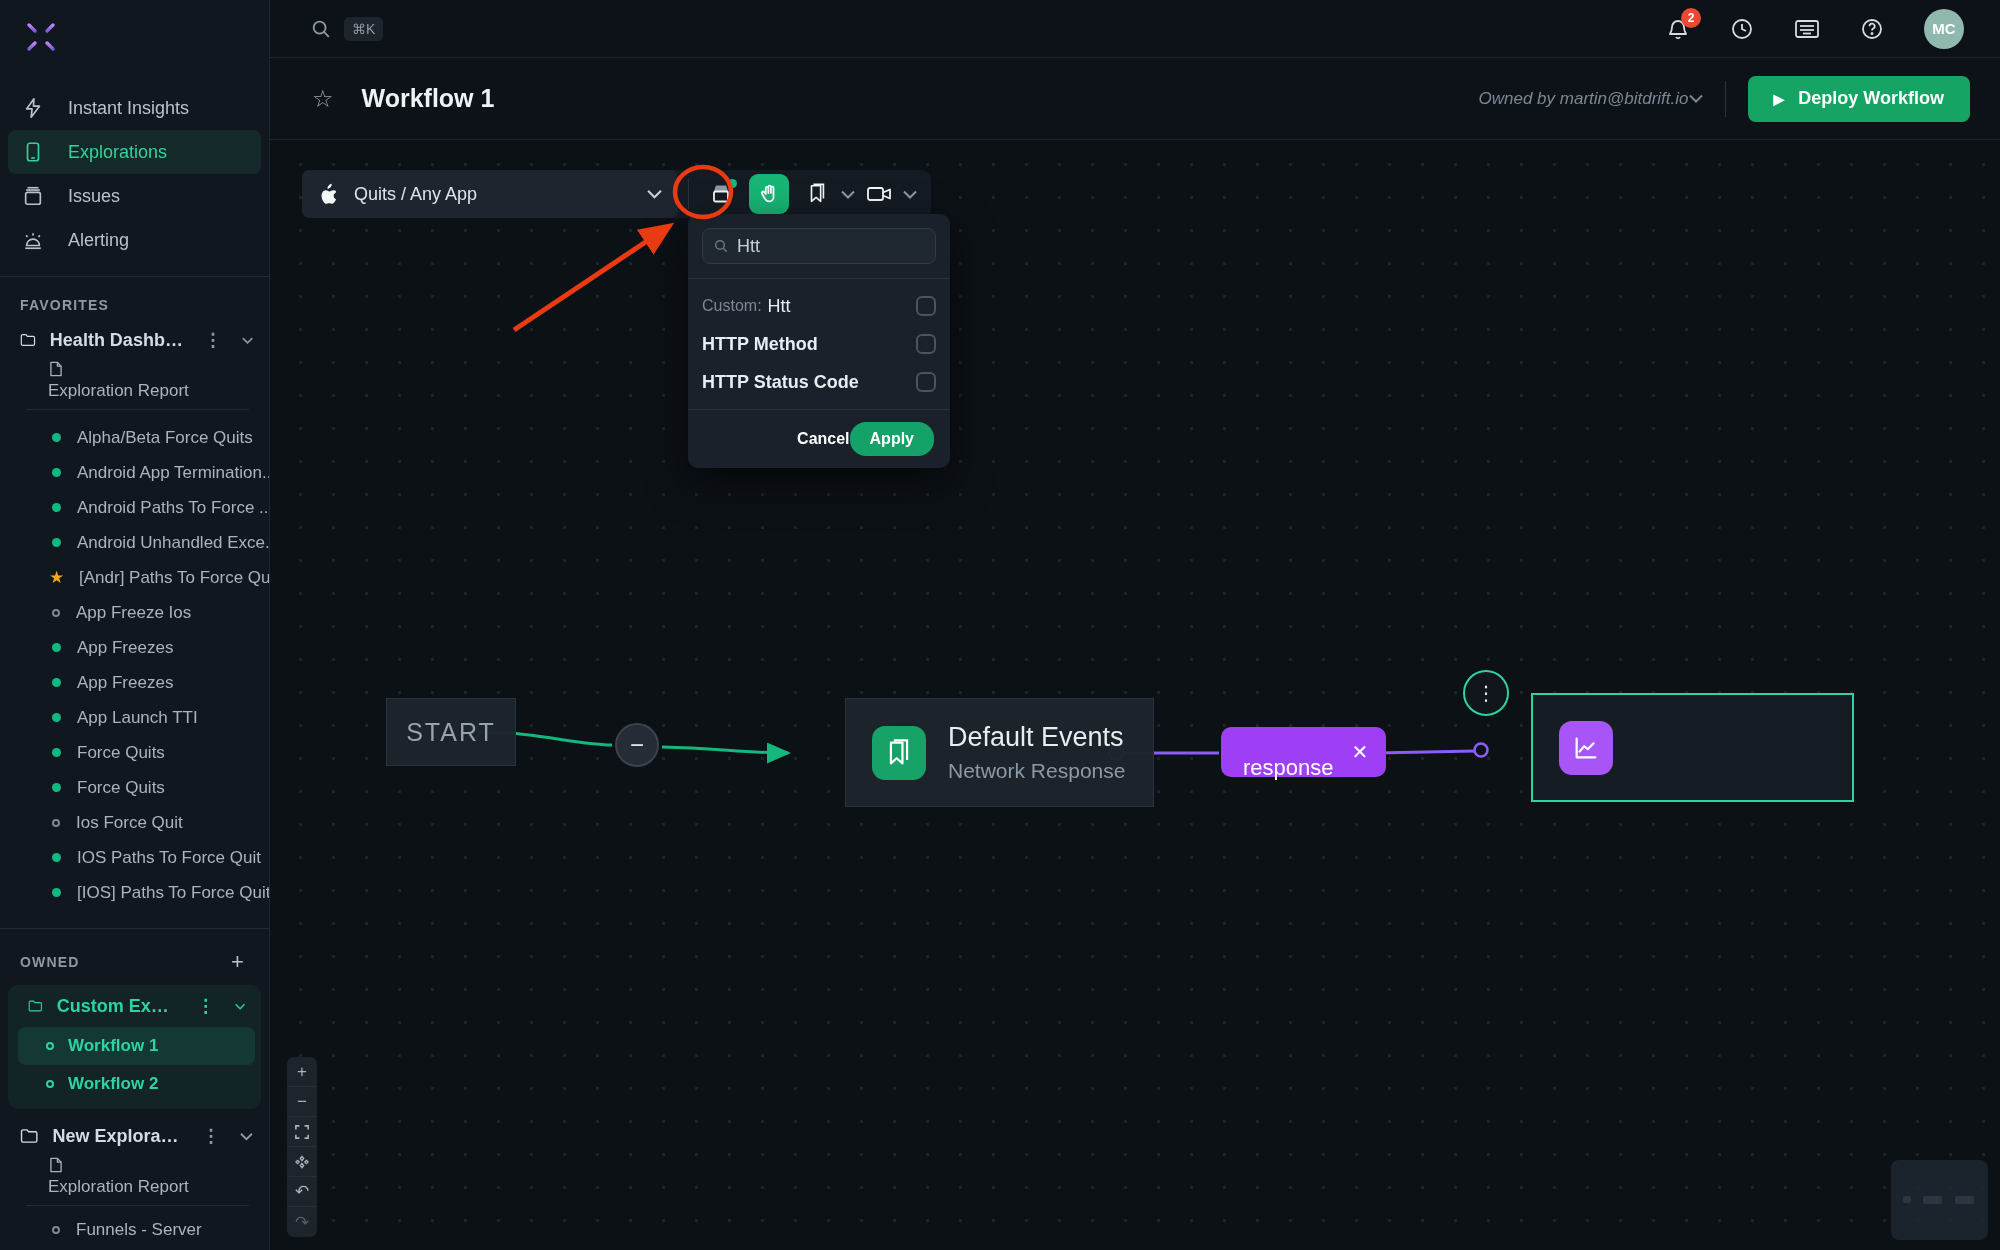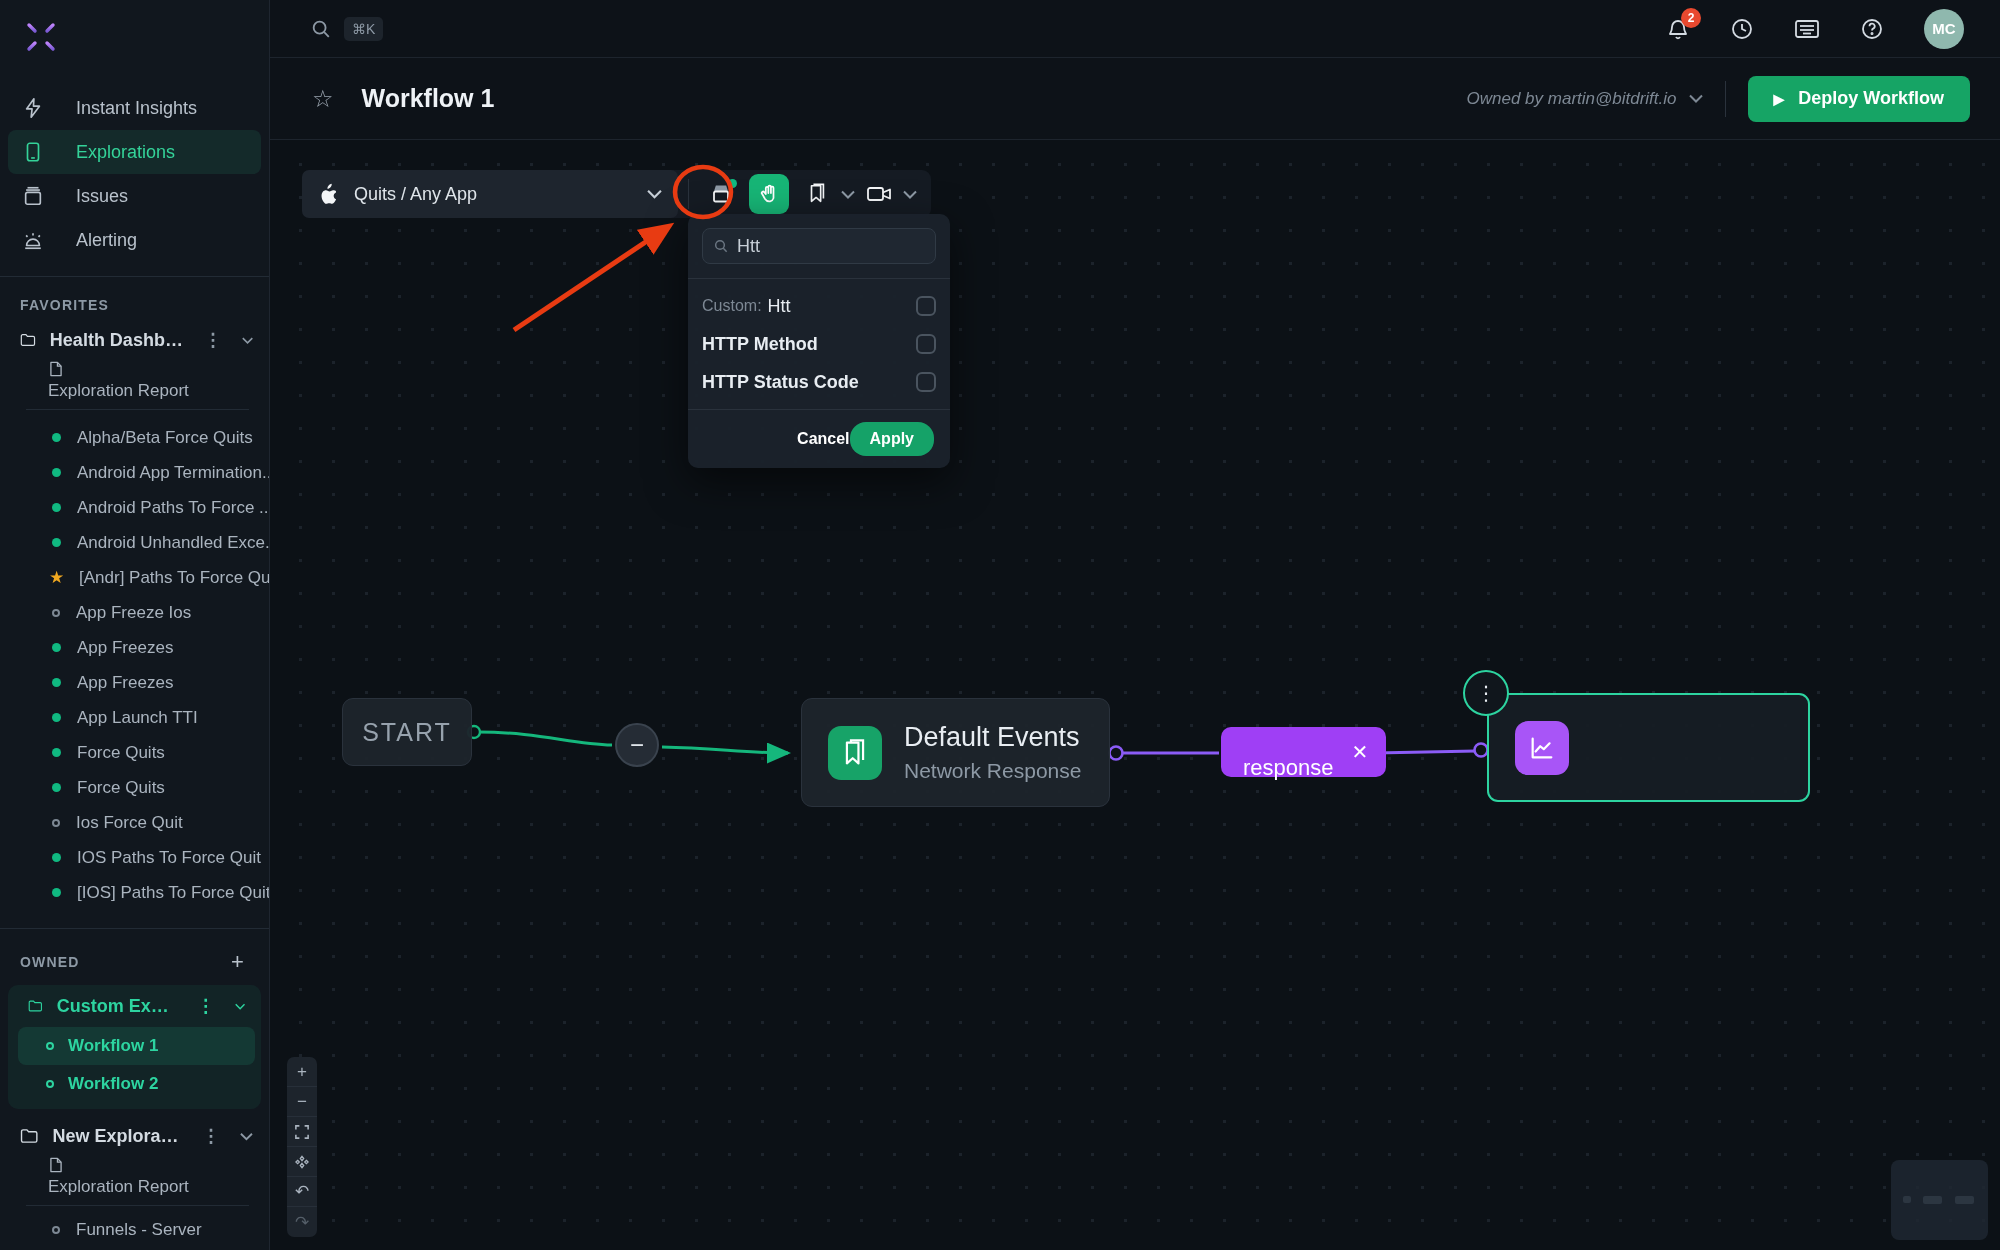--- a/index.html
+++ b/index.html
@@ -3,21 +3,21 @@
 <meta charset="utf-8">
 <style>
   * { margin:0; padding:0; box-sizing:border-box; }
   html,body { width:2000px; height:1250px; background:#0c1116; font-family:"Liberation Sans", sans-serif; overflow:hidden; }
   .app { position:relative; width:2000px; height:1250px; background:#0c1116; }
 
   
   .sidebar { position:absolute; left:0; top:0; width:270px; height:1250px; background:#11171e; border-right:1px solid #1f2630; overflow:hidden; }
   .logo-wrap { padding:16px 0 10px 20px; }
   .nav { padding:14px 8px 0 8px; }
-  .nav-item { display:flex; align-items:center; gap:32px; height:44px; padding:0 14px; border-radius:8px; color:#b9c2cc; font-size:18px; cursor:pointer; }
+  .nav-item { display:flex; align-items:center; gap:24px; height:44px; padding:0 14px; border-radius:8px; color:#b9c2cc; font-size:18px; cursor:pointer; }
   .nav-item svg { flex:0 0 auto; }
   .nav-item.active { background:rgba(45,212,160,0.10); color:#34d399; }
   .nav-item.active svg { stroke:#34d399; }
   .side-divider { height:1px; background:#222b35; margin:14px 0; }
   .section-label { padding:6px 20px; font-size:14px; font-weight:bold; letter-spacing:1.2px; color:#8d99a5; display:flex; justify-content:space-between; align-items:center; }
   .folder-row { display:flex; align-items:center; gap:14px; height:42px; padding:0 16px 0 20px; color:#d4dbe2; font-size:18px; font-weight:bold; }
   .folder-row .grow { flex:1 1 auto; white-space:nowrap; overflow:hidden; text-overflow:ellipsis; }
   .kebab { color:#8d99a5; font-size:18px; padding:0 6px; }
   .file-row { display:flex; align-items:flex-start; gap:4px; height:40px; padding:0 16px 0 48px; color:#aab4bf; font-size:17px;flex-direction:column; }
   .fav-list { padding:4px 0; }
@@ -40,21 +40,21 @@
   .topbar-right { margin-left:auto; display:flex; align-items:center; gap:40px; padding-right:36px; }
   .tb-icon { position:relative; display:flex; align-items:center; }
   .badge { position:absolute; top:-9px; right:-11px; background:#e8492f; color:#fff; border-radius:50%; width:20px; height:20px; font-size:12px; font-weight:bold; display:flex; align-items:center; justify-content:center; }
   .avatar { width:40px; height:40px; border-radius:50%; background:#8fb8ae; color:#fff; font-weight:bold; font-size:15px; display:flex; align-items:center; justify-content:center; }
 
   
   .header { position:absolute; left:270px; top:58px; width:1730px; height:82px; background:#0d1218; border-bottom:1px solid #1d242d; display:flex; align-items:center; }
   .hdr-star { margin-left:42px; color:#9aa4af; font-size:24px; }
   .hdr-title { margin-left:28px; color:#eef2f6; font-size:25px; font-weight:bold; }
   .hdr-right { margin-left:auto; display:flex; align-items:center; gap:22px; padding-right:30px; }
-  .owner { color:#7d8894; font-size:17px; font-style:italic; display:flex; align-items:center; gap:12px; }
+  .owner { color:#7d8894; font-size:17px; font-style:italic; display:flex; align-items:center; }
   .v-sep { width:1px; height:36px; background:#2a323c; }
   .deploy-btn { background:#16a465; color:#fff; font-size:18px; font-weight:bold; border:none; border-radius:8px; height:46px; padding:0 26px; display:flex; align-items:center; gap:14px; cursor:pointer; }
   .play-glyph { font-size:14px; }
 
   
   .canvas { position:absolute; left:270px; top:140px; width:1730px; height:1110px; background:#0c1116;
     background-image:radial-gradient(circle, #1c232b 1.6px, transparent 1.6px); background-size:33px 33px; background-position:14px 8px; }
 
   
   .wf-toolbar { position:absolute; left:32px; top:30px; height:48px; display:flex; align-items:center; background:#151b23; border-radius:9px; padding:0 10px 0 0; z-index:5; }
@@ -75,21 +75,21 @@
   .popup-row { display:flex; align-items:center; height:38px; }
   .row-label { color:#e8edf2; font-size:18px; font-weight:bold; }
   .row-prefix { color:#7d8894; font-size:16px; font-weight:normal; margin-right:6px; }
   .row-label.custom-val { font-weight:normal; }
   .checkbox { margin-left:auto; width:20px; height:20px; border:2px solid #4a545f; border-radius:6px; background:transparent; }
   .popup-footer { border-top:1px solid #2a323c; display:flex; align-items:center; justify-content:flex-end; padding:12px 16px; }
   .cancel-btn { color:#fff; font-size:16px; font-weight:bold; background:none; border:none; cursor:pointer; font-family:"Liberation Sans", sans-serif;}
   .apply-btn { background:#15a268; color:#fff; font-size:16px; font-weight:bold; border:none; border-radius:16px; padding:8px 20px; cursor:pointer; font-family:"Liberation Sans", sans-serif;}
 
   
-  .node { position:absolute; background:rgba(29,36,44,0.96); border:1px solid #2a323c; border-radius:11px; z-index:4; }
+  .node { position:absolute; background:rgba(29,36,44,0.96); border:1px solid #2a323c; border-radius:0; z-index:4;margin-left:44px; }
   .node-start { left:72px; top:558px; width:130px; height:68px; display:flex; align-items:center; justify-content:center; color:#97a2ad; font-size:25px; letter-spacing:2px; }
   .node-minus { position:absolute; left:345px; top:583px; width:44px; height:44px; border-radius:50%; background:#252c35; border:2px solid #3a434e; color:#e8edf2; display:flex; align-items:center; justify-content:center; font-size:24px; z-index:4; }
   .node-card { display:flex; align-items:center; gap:22px; padding:0 26px; }
   .node-events { left:531px; top:558px; width:309px; height:109px; }
   .node-plot { left:1217px; top:553px; width:323px; height:109px; border:2px solid #2dd4a0; background:rgba(22,29,36,0.96); }
   .node-icon { width:54px; height:54px; border-radius:13px; display:flex; align-items:center; justify-content:center; flex:0 0 auto; }
   .node-icon.green { background:#17a368; }
   .node-icon.purple { background:#a855f7; }
   .node-title { color:#e8edf2; font-size:27px; }
   .node-sub { color:#8d99a5; font-size:21px; margin-top:6px; }

